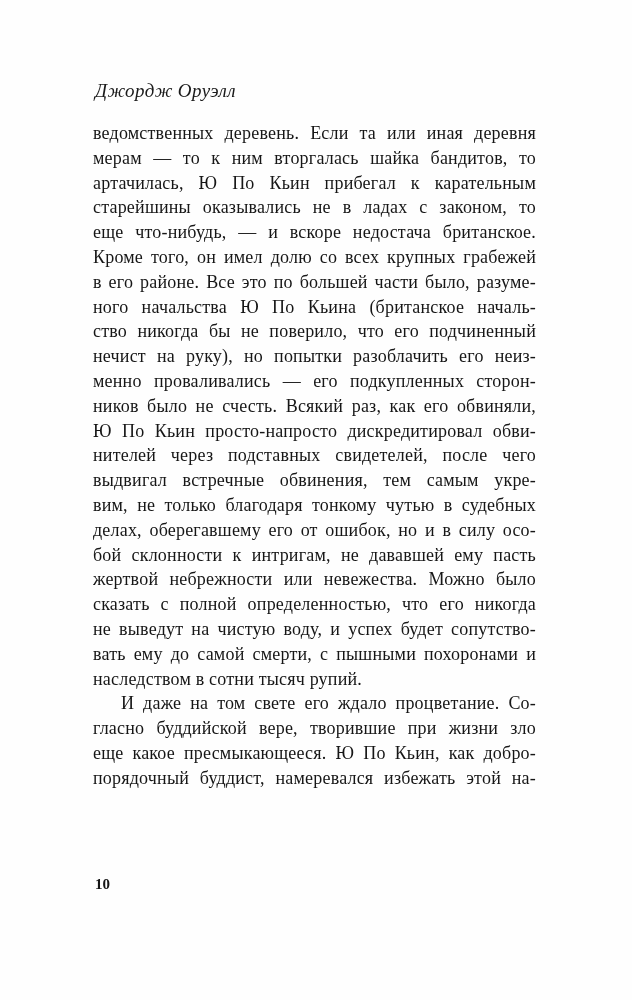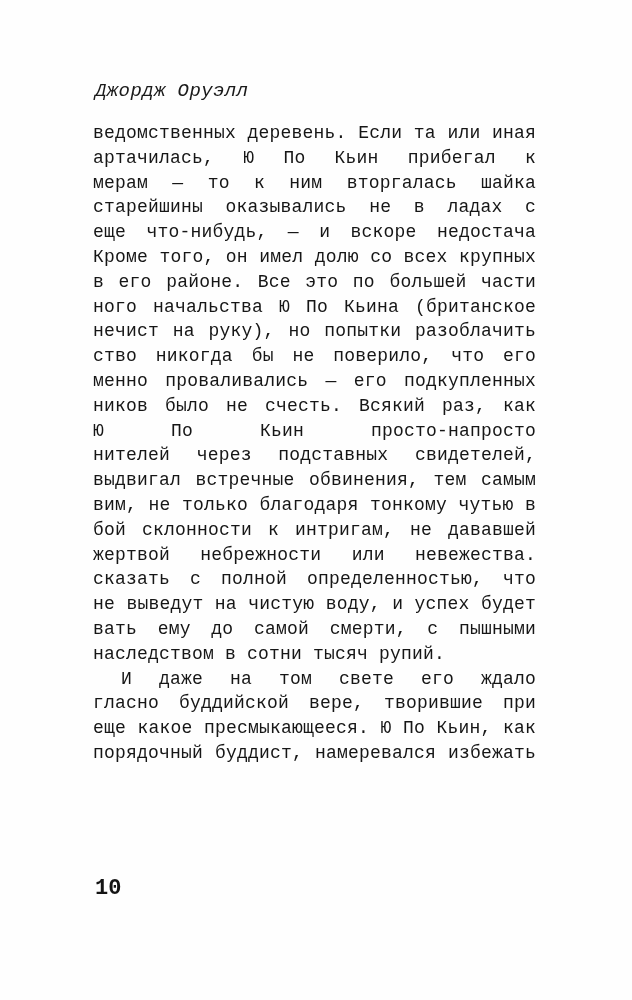--- a/index.html
+++ b/index.html
@@ -5,21 +5,21 @@
   html, body {
     margin: 0;
     padding: 0;
     background: #ffffff;
   }
   .page {
     position: relative;
     width: 632px;
     height: 1000px;
     background: #fefefe;
-    font-family: Liberation Mono, monospace;
+    font-family: Liberation Serif, serif;
     color: #161616;
     overflow: hidden;
   }
   .running-header {
     position: absolute;
     left: 95px;
     top: 80px;
     font-style: italic;
     font-size: 19px;
     letter-spacing: 0.4px;
@@ -48,48 +48,49 @@
     height: 0;
   }
   .line.indent {
     text-indent: 28px;
   }
   .page-number {
     position: absolute;
     left: 95px;
     top: 876px;
     font-weight: bold;
-    font-size: 22px;
+    font-size: 15px;
     color: #141414;
   }
 </style>
 </head>
 <body>
 
 <div class="page">
 
   <div class="running-header">Джордж Оруэлл</div>
 
   <div class="body-text">
     <div class="line j">ведомственных деревень. Если та или иная деревня</div>
+    <div class="line j">мерам — то к ним вторгалась шайка бандитов, то</div>
     <div class="line j">артачилась, Ю По Кьин прибегал к карательным</div>
-    <div class="line j">мерам — то к ним вторгалась шайка бандитов, то</div>
     <div class="line j">старейшины оказывались не в ладах с законом, то</div>
     <div class="line j">еще что-нибудь, — и вскоре недостача британское.</div>
     <div class="line j">Кроме того, он имел долю со всех крупных грабежей</div>
     <div class="line j">в его районе. Все это по большей части было, разуме-</div>
     <div class="line j">ного начальства Ю По Кьина (британское началь-</div>
+    <div class="line j">ство никогда бы не поверило, что его подчиненный</div>
     <div class="line j">нечист на руку), но попытки разоблачить его неиз-</div>
-    <div class="line j">ство никогда бы не поверило, что его подчиненный</div>
     <div class="line j">менно проваливались — его подкупленных сторон-</div>
     <div class="line j">ников было не счесть. Всякий раз, как его обвиняли,</div>
     <div class="line j">Ю По Кьин просто-напросто дискредитировал обви-</div>
     <div class="line j">нителей через подставных свидетелей, после чего</div>
     <div class="line j">выдвигал встречные обвинения, тем самым укре-</div>
     <div class="line j">вим, не только благодаря тонкому чутью в судебных</div>
+    <div class="line j">делах, оберегавшему его от ошибок, но и в силу осо-</div>
     <div class="line j">бой склонности к интригам, не дававшей ему пасть</div>
     <div class="line j">жертвой небрежности или невежества. Можно было</div>
     <div class="line j">сказать с полной определенностью, что его никогда</div>
     <div class="line j">не выведут на чистую воду, и успех будет сопутство-</div>
     <div class="line j">вать ему до самой смерти, с пышными похоронами и</div>
     <div class="line">наследством в сотни тысяч рупий.</div>
     <div class="line j indent">И даже на том свете его ждало процветание. Со-</div>
     <div class="line j">гласно буддийской вере, творившие при жизни зло</div>
     <div class="line j">еще какое пресмыкающееся. Ю По Кьин, как добро-</div>
     <div class="line j">порядочный буддист, намеревался избежать этой на-</div>

